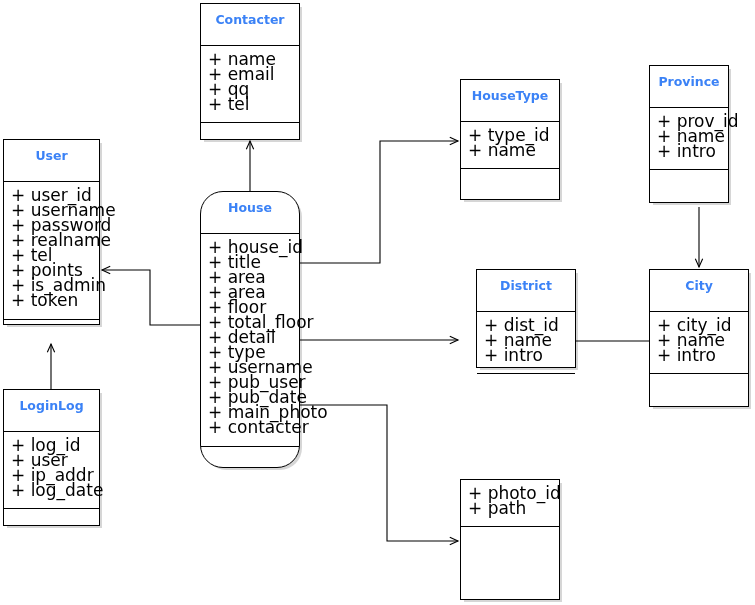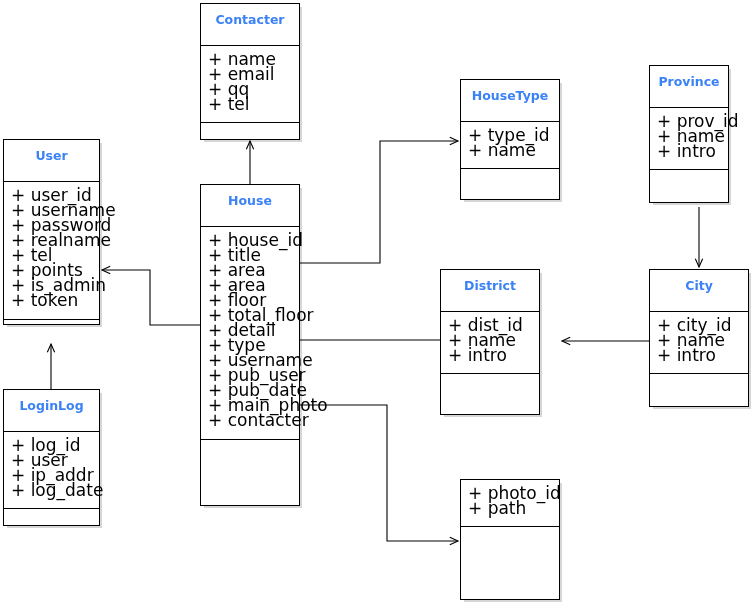--- a/index.html
+++ b/index.html
@@ -137,40 +137,40 @@
         <div class="uml-attr">+ username</div>
         <div class="uml-attr">+ password</div>
         <div class="uml-attr">+ realname</div>
         <div class="uml-attr">+ tel</div>
         <div class="uml-attr">+ points</div>
         <div class="uml-attr">+ is_admin</div>
         <div class="uml-attr">+ token</div>
       </div>
       <div class="uml-ops"></div>
     </div>
-    <div class="uml-class" style="left: 200px; top: 184px; width: 100px; height: 322px;">
+    <div class="uml-class" style="left: 200px; top: 191px; width: 100px; height: 277px; border-radius: 23px;">
       <div class="uml-name" style="height: 42px;">House</div>
       <div class="uml-attrs" style="height: 213px;">
         <div class="uml-attr">+ house_id</div>
         <div class="uml-attr">+ title</div>
         <div class="uml-attr">+ area</div>
         <div class="uml-attr">+ area</div>
         <div class="uml-attr">+ floor</div>
         <div class="uml-attr">+ total_floor</div>
         <div class="uml-attr">+ detail</div>
         <div class="uml-attr">+ type</div>
         <div class="uml-attr">+ username</div>
         <div class="uml-attr">+ pub_user</div>
         <div class="uml-attr">+ pub_date</div>
         <div class="uml-attr">+ main_photo</div>
         <div class="uml-attr">+ contacter</div>
       </div>
       <div class="uml-ops"></div>
     </div>
-    <div class="uml-class" style="left: 440px; top: 269px; width: 100px; height: 146px;">
+    <div class="uml-class" style="left: 476px; top: 269px; width: 100px; height: 99px;">
       <div class="uml-name" style="height: 42px;">District</div>
       <div class="uml-attrs" style="height: 62px;">
         <div class="uml-attr">+ dist_id</div>
         <div class="uml-attr">+ name</div>
         <div class="uml-attr">+ intro</div>
       </div>
       <div class="uml-ops"></div>
     </div>
     <div class="uml-class" style="left: 649px; top: 269px; width: 100px; height: 138px;">
       <div class="uml-name" style="height: 42px;">City</div>

